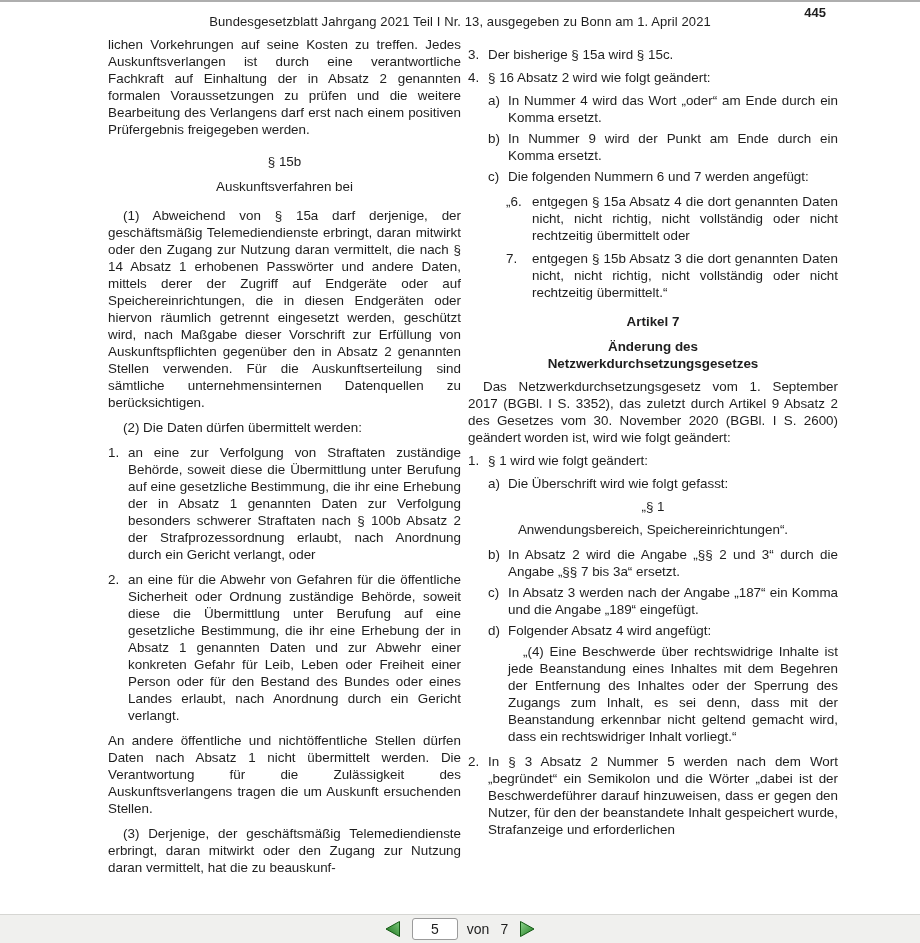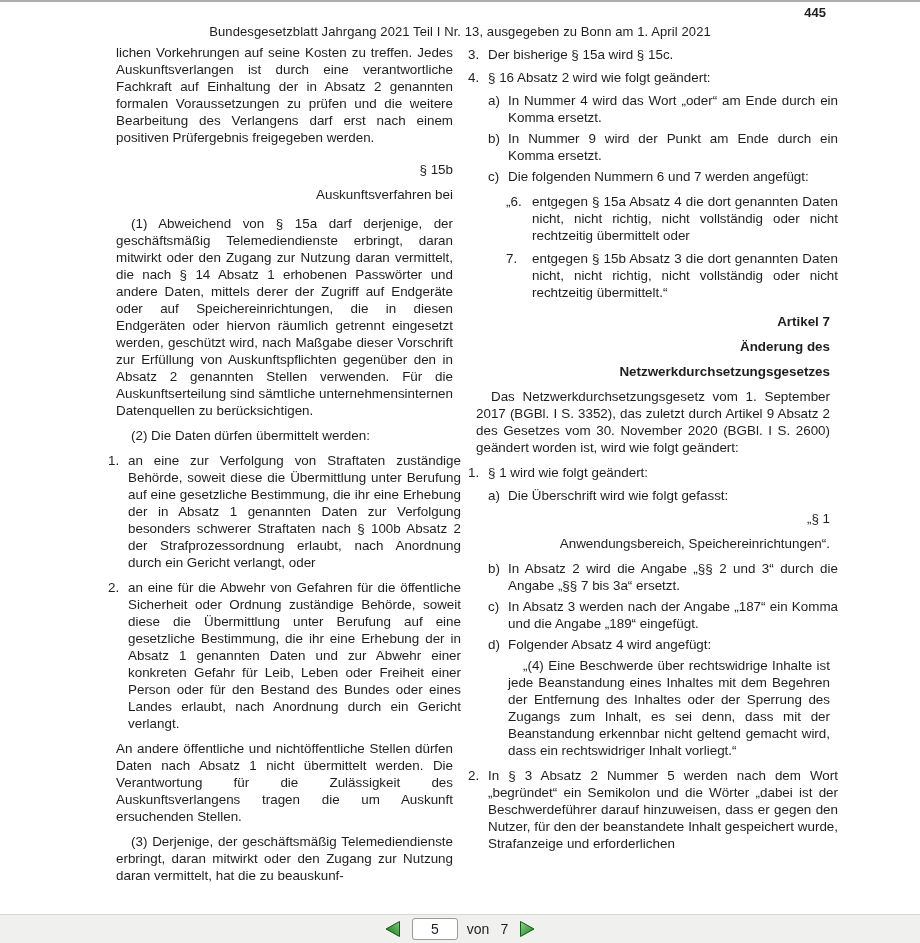--- a/index.html
+++ b/index.html
@@ -3,30 +3,30 @@
 <meta charset="utf-8">
 <style>
   html,body{margin:0;padding:0;}
   body{
     width:920px;height:943px;background:#ffffff;overflow:hidden;
     font-family:"Liberation Sans","DejaVu Sans",sans-serif;
     color:#1e1e1e;
   }
   .page{position:relative;width:920px;height:943px;overflow:hidden;background:#fff;}
   .top-border{position:absolute;top:0;left:0;width:920px;height:2px;background:#aeaeae;}
-  .header{position:absolute;top:24px;left:0;width:920px;text-align:center;
+  .header{position:absolute;top:14px;left:0;width:920px;text-align:center;
           font-size:13px;letter-spacing:.1px;color:#1e1e1e;}
   .header-page-num{position:absolute;top:5px;right:94px;font-size:13px;font-weight:bold;}
   .col{position:absolute;top:36px;font-size:13.4px;line-height:17px;text-align:justify;}
   .col-left{left:108px;width:353px;}
   .col-right{left:468px;width:370px;}
-  p{margin:8px;}
+  p{margin:0;}
   .p{text-align:justify;}
   .indent{text-indent:15px;}
-  .center{text-align:right;}
+  .center{text-align:center;}
   .bold{font-weight:bold;}
   .mt4{margin-top:4px;}  .mt6{margin-top:6px;}  .mt8{margin-top:8px;}
   .mt10{margin-top:10px;} .mt12{margin-top:12px;} .mt15{margin-top:15px;}
   .li{display:flex;}
   .li .num{flex:0 0 20px;text-align:left;}
   .li .txt{flex:1;text-align:justify;}
   .sub{margin-left:20px;}
   .qli{margin-left:38px;}
   .qli .num{flex:0 0 26px;}
   .qpara{margin-left:40px;text-indent:15px;}

